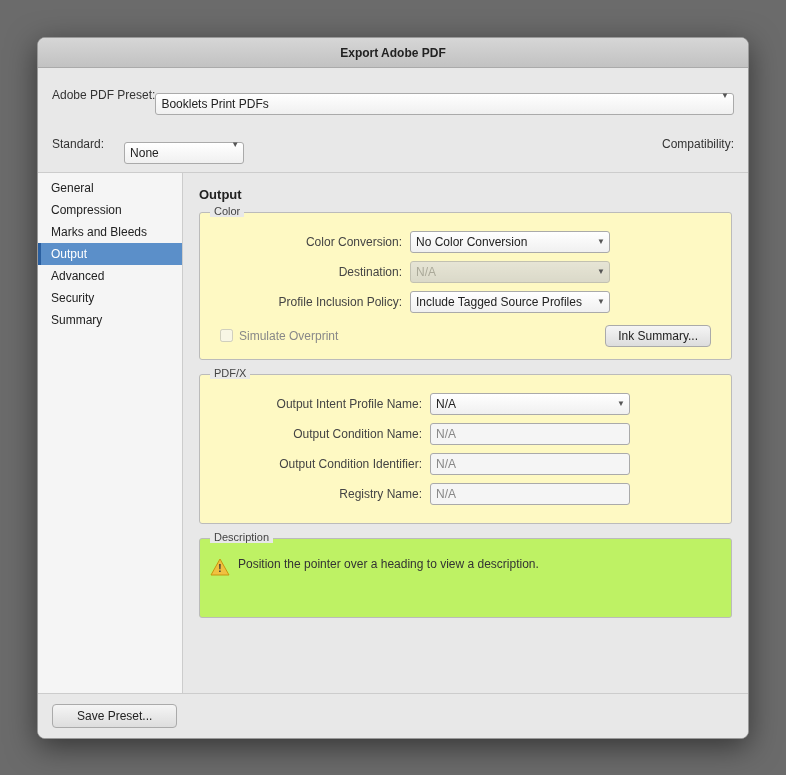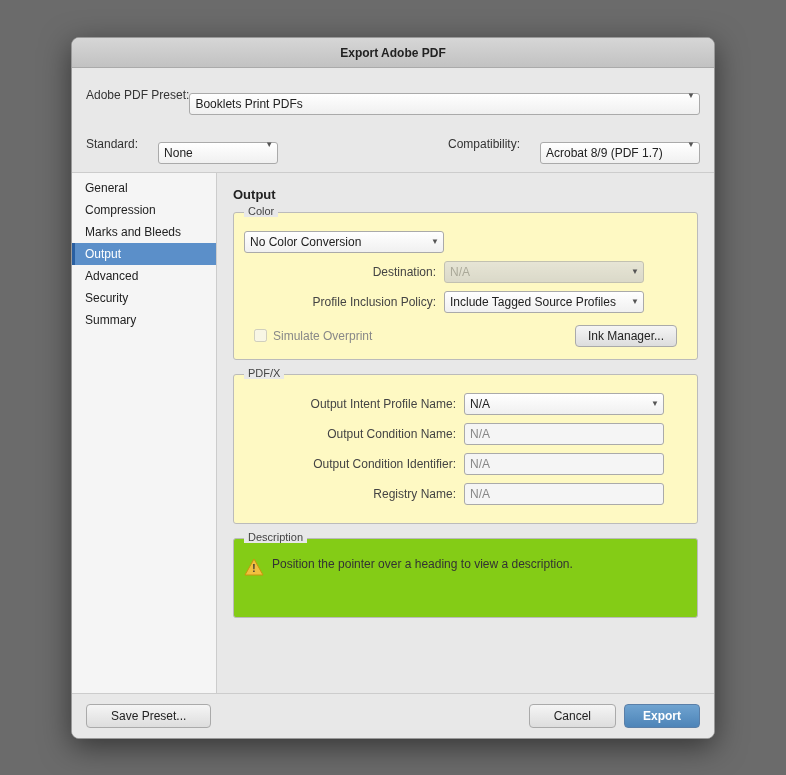--- a/index.html
+++ b/index.html
@@ -7,21 +7,21 @@
       background: #6b6b6b;
       display: flex;
       justify-content: center;
       align-items: center;
       width: 786px;
       height: 775px;
       font-family: -apple-system, 'Lucida Grande', Arial, sans-serif;
       font-size: 12px;
     }
     .dialog {
-      width: 644px;
+      width: 712px;
       background: #e8e8e8;
       border-radius: 8px;
       box-shadow: 0 8px 30px rgba(0,0,0,0.5);
       border: 1px solid #999;
       overflow: hidden;
     }
     .title-bar {
       background: linear-gradient(to bottom, #d6d6d6, #c2c2c2);
       text-align: center;
       padding: 8px 0 7px;
@@ -214,21 +214,21 @@
       border-radius: 4px;
       background: linear-gradient(to bottom, #f5f5f5, #ddd);
       font-size: 12px;
       padding: 3px 12px;
       cursor: pointer;
       color: #222;
     }
     .description-box {
       border: 1px solid #bbb;
       border-radius: 3px;
-      background: #84cc16;
+      background: #bef264;
       position: relative;
       min-height: 80px;
     }
     .description-content {
       padding: 14px 10px 10px;
       margin-top: 4px;
       display: flex;
       align-items: flex-start;
       gap: 8px;
     }
@@ -296,25 +296,20 @@
       </div>
     </div>
     <div class="second-toolbar-row toolbar-row">
       <span class="toolbar-label">Standard:</span>
       <div class="select-wrapper">
         <select style="min-width:120px;">
           <option>None</option>
         </select>
       </div>
       <span class="toolbar-label" style="margin-left:auto;">Compatibility:</span>
-      <div class="select-wrapper">
-        <select style="min-width:160px;">
-          <option>Acrobat 8/9 (PDF 1.7)</option>
-        </select>
-      </div>
     </div>
   </div>
 
   <div class="content">
 
     <div class="sidebar">
       <div class="sidebar-item">
         <span>General</span>
       </div>
       <div class="sidebar-item">
@@ -338,20 +333,21 @@
     </div>
 
     <div class="main-content">
       <div class="section-title">Output</div>
 
       <div class="group-box">
         <span class="group-box-legend">Color</span>
         <div class="group-content">
 
           <div class="form-row">
+            <span class="form-label form-label-wide">Color Conversion:</span>
             <div class="form-select-wrapper">
               <select>
                 <option>No Color Conversion</option>
               </select>
             </div>
           </div>
 
           <div class="form-row">
             <span class="form-label form-label-wide">Destination:</span>
             <div class="form-select-wrapper">
@@ -369,21 +365,21 @@
               </select>
             </div>
           </div>
 
           <div style="display:flex; justify-content:space-between; align-items:center; padding:4px 10px 2px 0; margin-top:4px;">
             <div class="checkbox-row">
               <input type="checkbox" disabled="" style="">
               <span class="checkbox-label">Simulate Overprint</span>
             </div>
             <button class="ink-manager-btn">
-              <span>Ink Manager...</span>
+              <span>Ink Summary...</span>
             </button>
           </div>
         </div>
       </div>
 
       <div class="group-box">
         <span class="group-box-legend">PDF/X</span>
         <div class="group-content">
 
           <div class="form-row pdfx-row">
@@ -423,22 +419,14 @@
           <span class="description-text">Position the pointer over a heading to view a description.</span>
         </div>
       </div>
     </div>
   </div>
 
   <div class="footer">
     <button class="footer-btn">
       <span>Save Preset...</span>
     </button>
-    <div class="footer-right">
-      <button class="footer-btn">
-        <span>Cancel</span>
-      </button>
-      <button class="footer-btn-primary">
-        <span>Export</span>
-      </button>
-    </div>
   </div>
 </div>
 
 </body></html>

